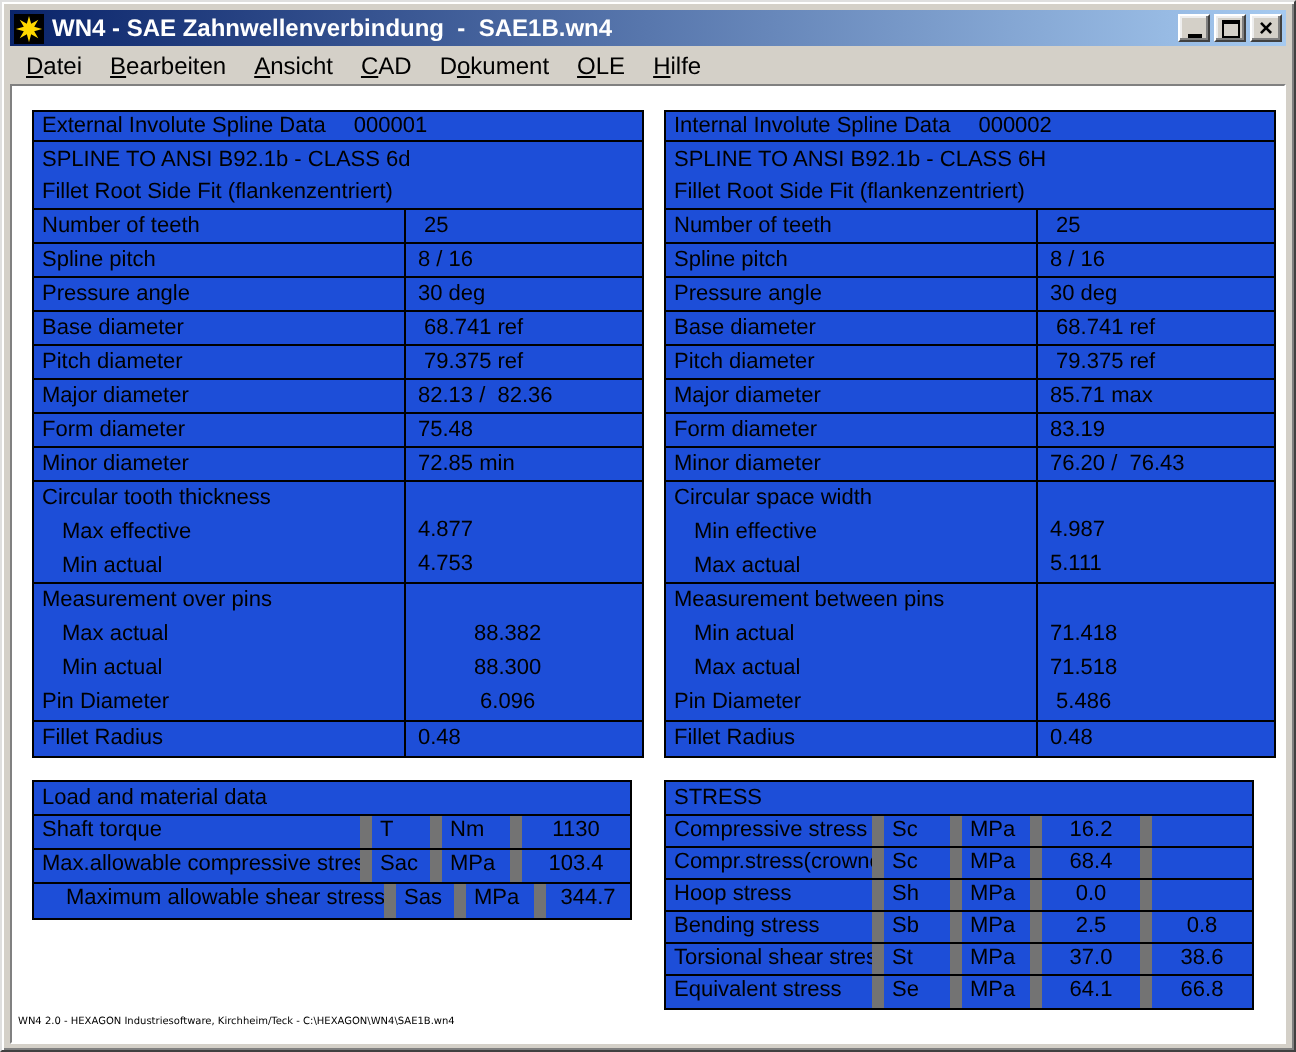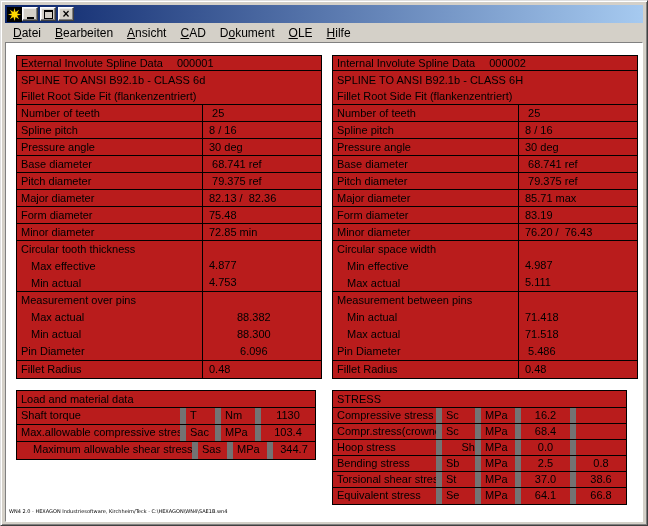--- a/index.html
+++ b/index.html
@@ -39,21 +39,21 @@
     background:#d4d0c8; font-size:12px; color:#000;
   }
   .mi { padding:1px 7px; white-space:nowrap; }
   u { text-decoration:underline; }
   .client {
     position:relative; margin:0 1px 1px 1px;
     width:638px; height:480px; background:#ffffff;
     border:1px solid; border-color:#808080 #ffffff #ffffff #808080;
     overflow:hidden; font-size:11px; color:#000;
   }
-  .tbl { position:absolute; border:1px solid #000; background:#b91c1c; }
+  .tbl { position:absolute; border:1px solid #000; background:#1d4ed8; }
   .tbl > div { border-bottom:1px solid #000; }
   .tbl > div:last-child { border-bottom:none; }
   .t-title { height:15px; line-height:14px; padding-left:4px; white-space:pre; }
   .t-num { margin-left:14px; }
   .t-desc { height:34px; padding:1px 0 0 4px; }
   .t-desc div { line-height:16px; white-space:nowrap; }
   .t-row { height:17px; display:flex; }
   .t-label { width:186px; border-right:1px solid #000; padding-left:4px; line-height:16px; white-space:nowrap; }
   .t-value { flex:1; padding-left:6px; line-height:16px; white-space:pre; }
   .t-group { display:flex; }
@@ -79,20 +79,21 @@
 <div class="window">
 
   <div class="titlebar">
     <span class="app-icon">
       <svg width="15" height="15" viewBox="0 0 16 16">
         <rect x="0" y="0" width="16" height="16" fill="#000000"></rect>
         <polygon fill="#ffd800" points="15,8 10.77,9.15 12.95,12.95 9.15,10.77 8,15 6.85,10.77 3.05,12.95 5.23,9.15 1,8 5.23,6.85 3.05,3.05 6.85,5.23 8,1 9.15,5.23 12.95,3.05 10.77,6.85"></polygon>
         <circle cx="8" cy="8" r="2.2" fill="#ffd800"></circle>
       </svg>
     </span>
+    <span class="title">WN4 - SAE Zahnwellenverbindung  -  SAE1B.wn4</span>
     <span class="controls">
       <button class="ctl">
           <span class="glyph-min"></span>
         </button>
       <button class="ctl">
           <span class="glyph-max"></span>
         </button>
       <button class="ctl">
           <span class="glyph-close">×</span>
         </button>
@@ -284,21 +285,21 @@
       </div>
       <div class="b-row h16">
         <div class="b-cell" style="width:109px;">Compr.stress(crowned)</div>
         <div class="b-cell" style="width:39px;">Sc</div>
         <div class="b-cell" style="width:40px;">MPa</div>
         <div class="b-cell b-val" style="width:55px;">68.4</div>
         <div class="b-cell b-val" style="flex:1;"></div>
       </div>
       <div class="b-row h16">
         <div class="b-cell" style="width:109px;">Hoop stress</div>
-        <div class="b-cell" style="width:39px;text-align:right;">Sh</div>
+        <div class="b-cell" style="width:39px;">Sh</div>
         <div class="b-cell" style="width:40px;">MPa</div>
         <div class="b-cell b-val" style="width:55px;">0.0</div>
         <div class="b-cell b-val" style="flex:1;"></div>
       </div>
       <div class="b-row h16">
         <div class="b-cell" style="width:109px;">Bending stress</div>
         <div class="b-cell" style="width:39px;">Sb</div>
         <div class="b-cell" style="width:40px;">MPa</div>
         <div class="b-cell b-val" style="width:55px;">2.5</div>
         <div class="b-cell b-val" style="flex:1;">0.8</div>

